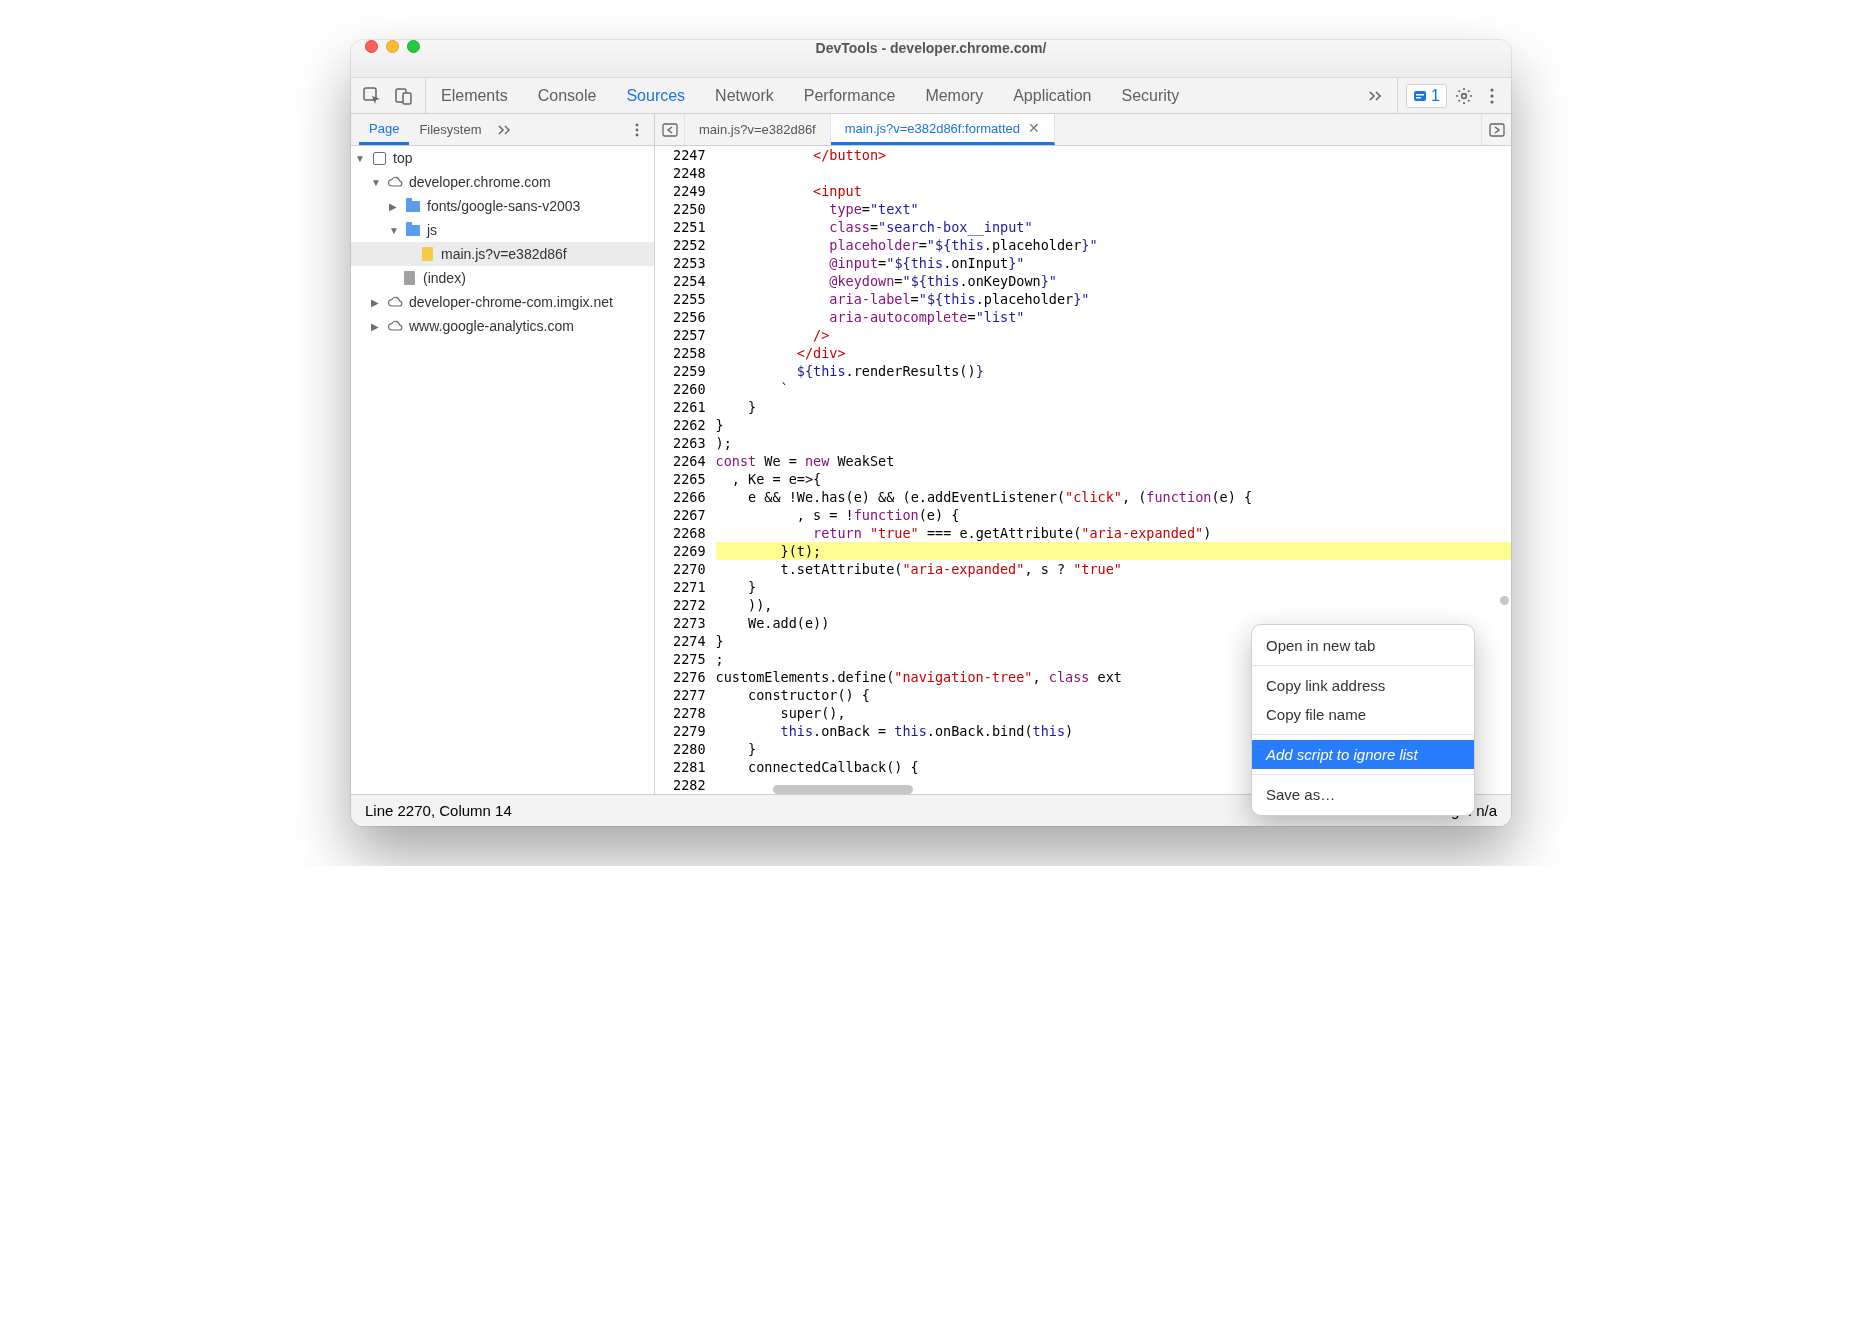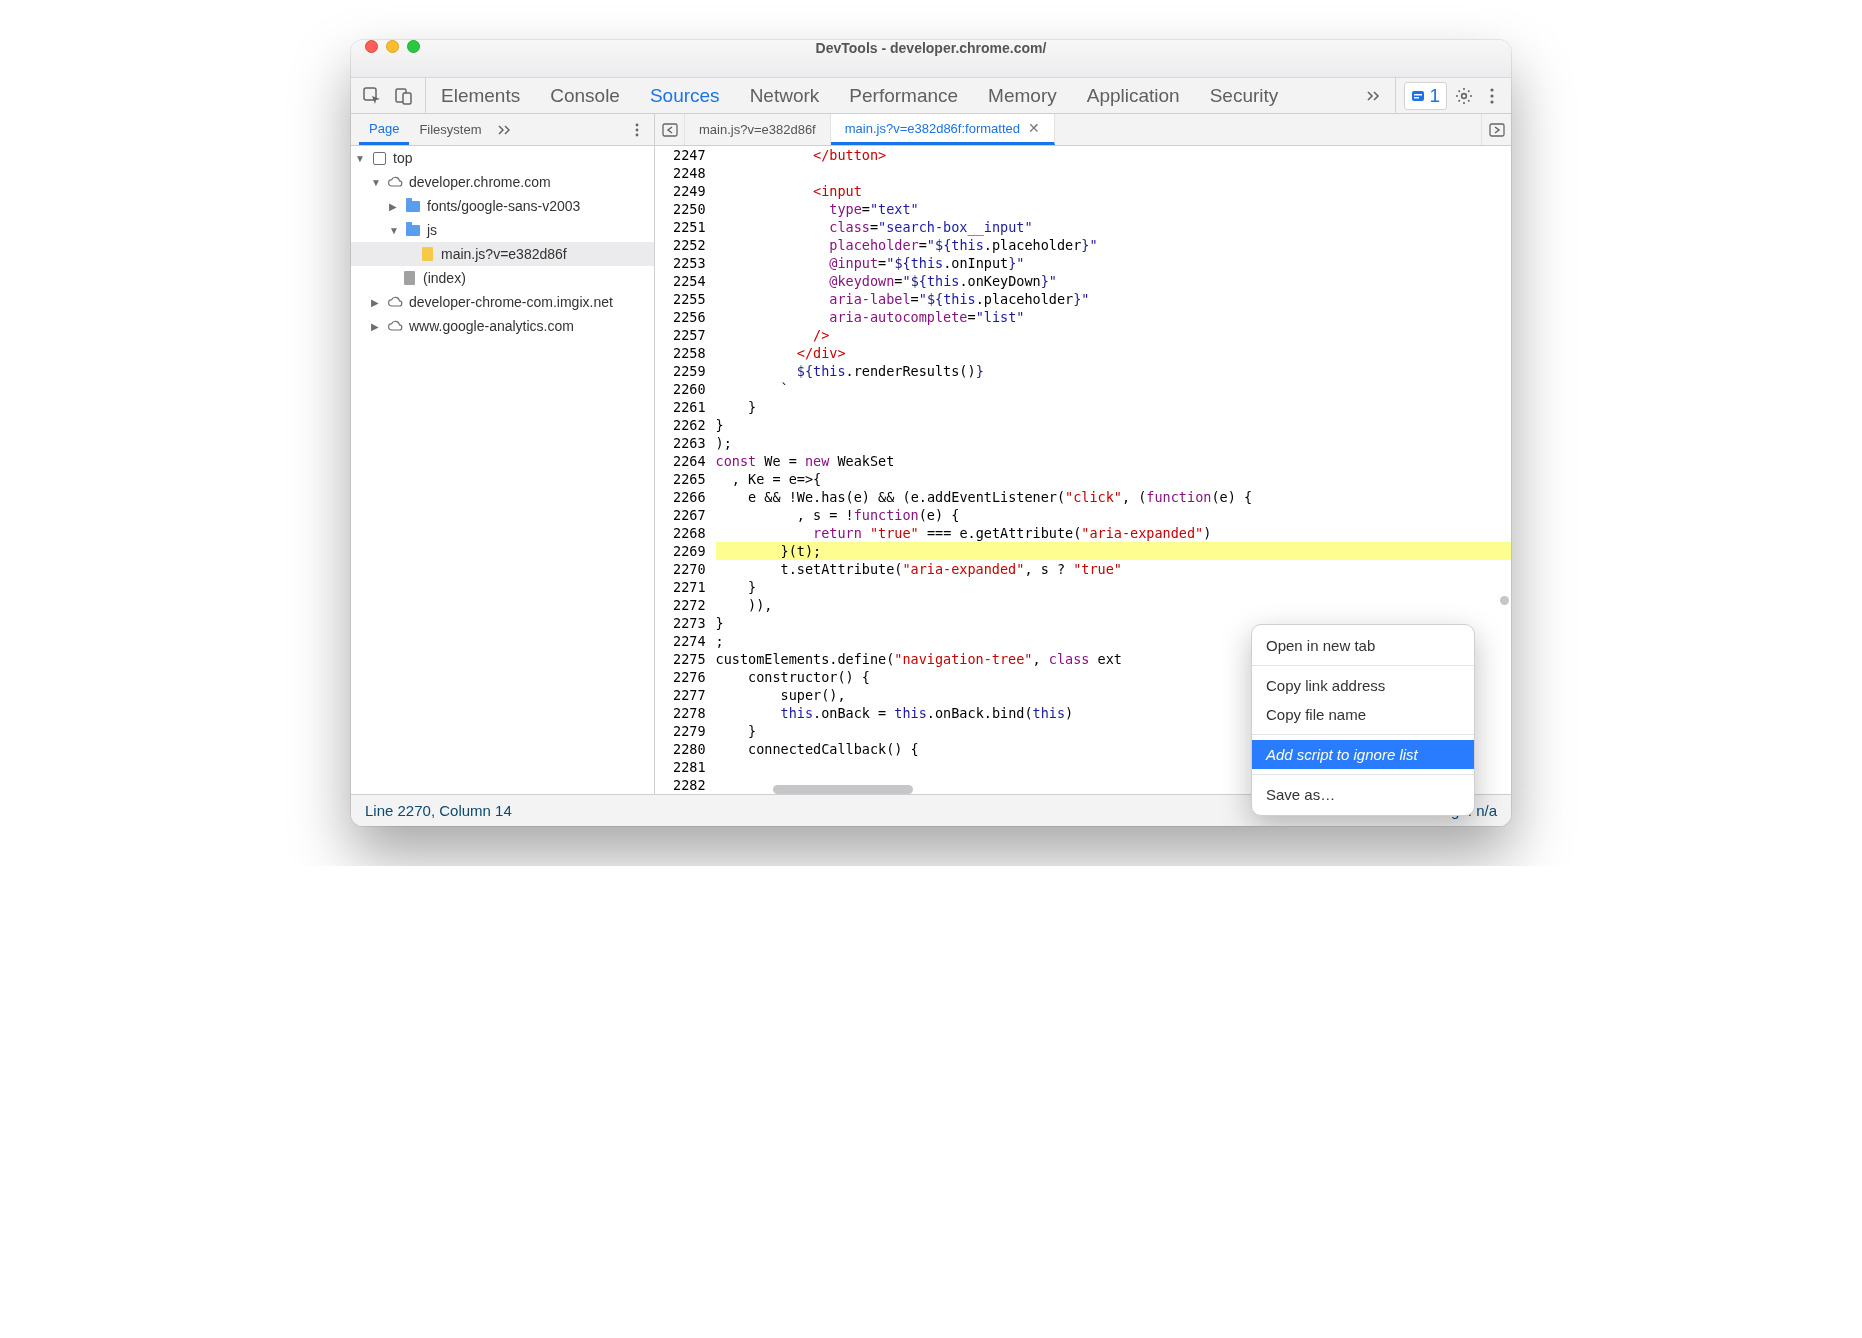--- a/index.html
+++ b/index.html
@@ -35,21 +35,21 @@
   .titlebar-title{
     position:absolute; left:0; right:0; text-align:center;
     font-weight:600; color:#555; font-size:14px;
   }
   
   .main-toolbar{
     height:36px;
     background:#f3f3f4;
     border-bottom:1px solid #cfcfd1;
     display:flex; align-items:stretch;
-    font-size:19px; color:#606060;
+    font-size:16px; color:#606060;
   }
   .tool-left{display:flex; align-items:center; gap:10px; padding:0 10px; border-right:1px solid #d3d3d4;}
   .icon-btn{width:22px;height:22px;display:flex;align-items:center;justify-content:center;color:#606060;}
   .tabs{display:flex; align-items:stretch; flex:1;}
   .tab{padding:0 15px; display:flex; align-items:center; cursor:pointer;}
   .tab.active{color:#1a73e8;}
   .overflow-chevrons{padding:0 12px; display:flex; align-items:center;}
   .tool-right{display:flex; align-items:center; gap:6px; padding:0 8px; border-left:1px solid #d3d3d4;}
   .issues-badge{display:flex;align-items:center;gap:4px;color:#1a73e8;font-weight:500; border:1px solid #d3d3d4; padding:2px 6px; border-radius:3px; background:#fff;}
   
@@ -99,21 +99,21 @@
   .tok-blue{color:#1a1aa6;}
   .tok-purple{color:#881280;}
   .tok-navy{color:#222288;}
   .tok-black{color:#000;}
   .scrolltrack{position:absolute; right:2px; top:450px; width:9px; height:9px; background:#c6c6c8; border-radius:5px;}
   .hscroll{position:absolute; bottom:0; left:57px; height:9px; width:140px; background:#c6c6c8; border-radius:5px;}
   
   .statusbar{
     height:32px; background:#f3f3f4; border-top:1px solid #cfcfd1;
     display:flex; align-items:center; justify-content:space-between;
-    padding:0 14px; color:#0c4a6e; font-size:15px;
+    padding:0 14px; color:#000000; font-size:15px;
   }
   
   .ctx-menu{
     position:absolute; left:900px; top:584px; width:224px;
     background:#fff; border:1px solid #cfcfd1; border-radius:10px;
     box-shadow:0 10px 30px rgba(0,0,0,0.25);
     padding:6px 0; font-size:15px; color:#333;
   }
   .ctx-item{padding:6px 14px;}
   .ctx-item.selected{background:#2a7cff; color:#fff;font-style:italic;}
@@ -355,20 +355,21 @@
           <div class="code-line"><span class="tok-black">);</span></div>
           <div class="code-line"><span class="tok-purple">const</span><span class="tok-black"> We </span><span class="tok-black">=</span><span class="tok-black"> </span><span class="tok-purple">new</span><span class="tok-black"> WeakSet</span></div>
           <div class="code-line"><span class="tok-black">  , Ke </span><span class="tok-black">=</span><span class="tok-black"> e</span><span class="tok-black">=&gt;</span><span class="tok-black">{</span></div>
           <div class="code-line"><span class="tok-black">    e </span><span class="tok-black">&amp;&amp;</span><span class="tok-black"> !We.has(e) </span><span class="tok-black">&amp;&amp;</span><span class="tok-black"> (e.addEventListener(</span><span class="tok-red">"click"</span><span class="tok-black">, (</span><span class="tok-purple">function</span><span class="tok-black">(e) {</span></div>
           <div class="code-line"><span class="tok-black">          , s </span><span class="tok-black">= !</span><span class="tok-purple">function</span><span class="tok-black">(e) {</span></div>
           <div class="code-line"><span class="tok-black">            </span><span class="tok-purple">return</span><span class="tok-black"> </span><span class="tok-red">"true"</span><span class="tok-black"> === e.getAttribute(</span><span class="tok-red">"aria-expanded"</span><span class="tok-black">)</span></div>
           <div class="code-line hl-line"><span class="tok-black">        }(t);</span></div>
           <div class="code-line"><span class="tok-black">        t.setAttribute(</span><span class="tok-red">"aria-expanded"</span><span class="tok-black">, s ? </span><span class="tok-red">"true"</span></div>
           <div class="code-line"><span class="tok-black">    }</span></div>
           <div class="code-line"><span class="tok-black">    )),</span></div>
+          <div class="code-line"><span class="tok-black">    We.add(e))</span></div>
           <div class="code-line"><span class="tok-black">}</span></div>
           <div class="code-line"><span class="tok-black">;</span></div>
           <div class="code-line"><span class="tok-black">customElements.define(</span><span class="tok-red">"navigation-tree"</span><span class="tok-black">, </span><span class="tok-purple">class</span><span class="tok-black"> ext</span></div>
           <div class="code-line"><span class="tok-black">    constructor() {</span></div>
           <div class="code-line"><span class="tok-black">        super(),</span></div>
           <div class="code-line"><span class="tok-black">        </span><span class="tok-blue">this</span><span class="tok-black">.onBack = </span><span class="tok-blue">this</span><span class="tok-black">.onBack.bind(</span><span class="tok-blue">this</span><span class="tok-black">)</span></div>
           <div class="code-line"><span class="tok-black">    }</span></div>
           <div class="code-line"><span class="tok-black">    connectedCallback() {</span></div>
           <div class="scrolltrack"></div>
           <div class="hscroll"></div>

